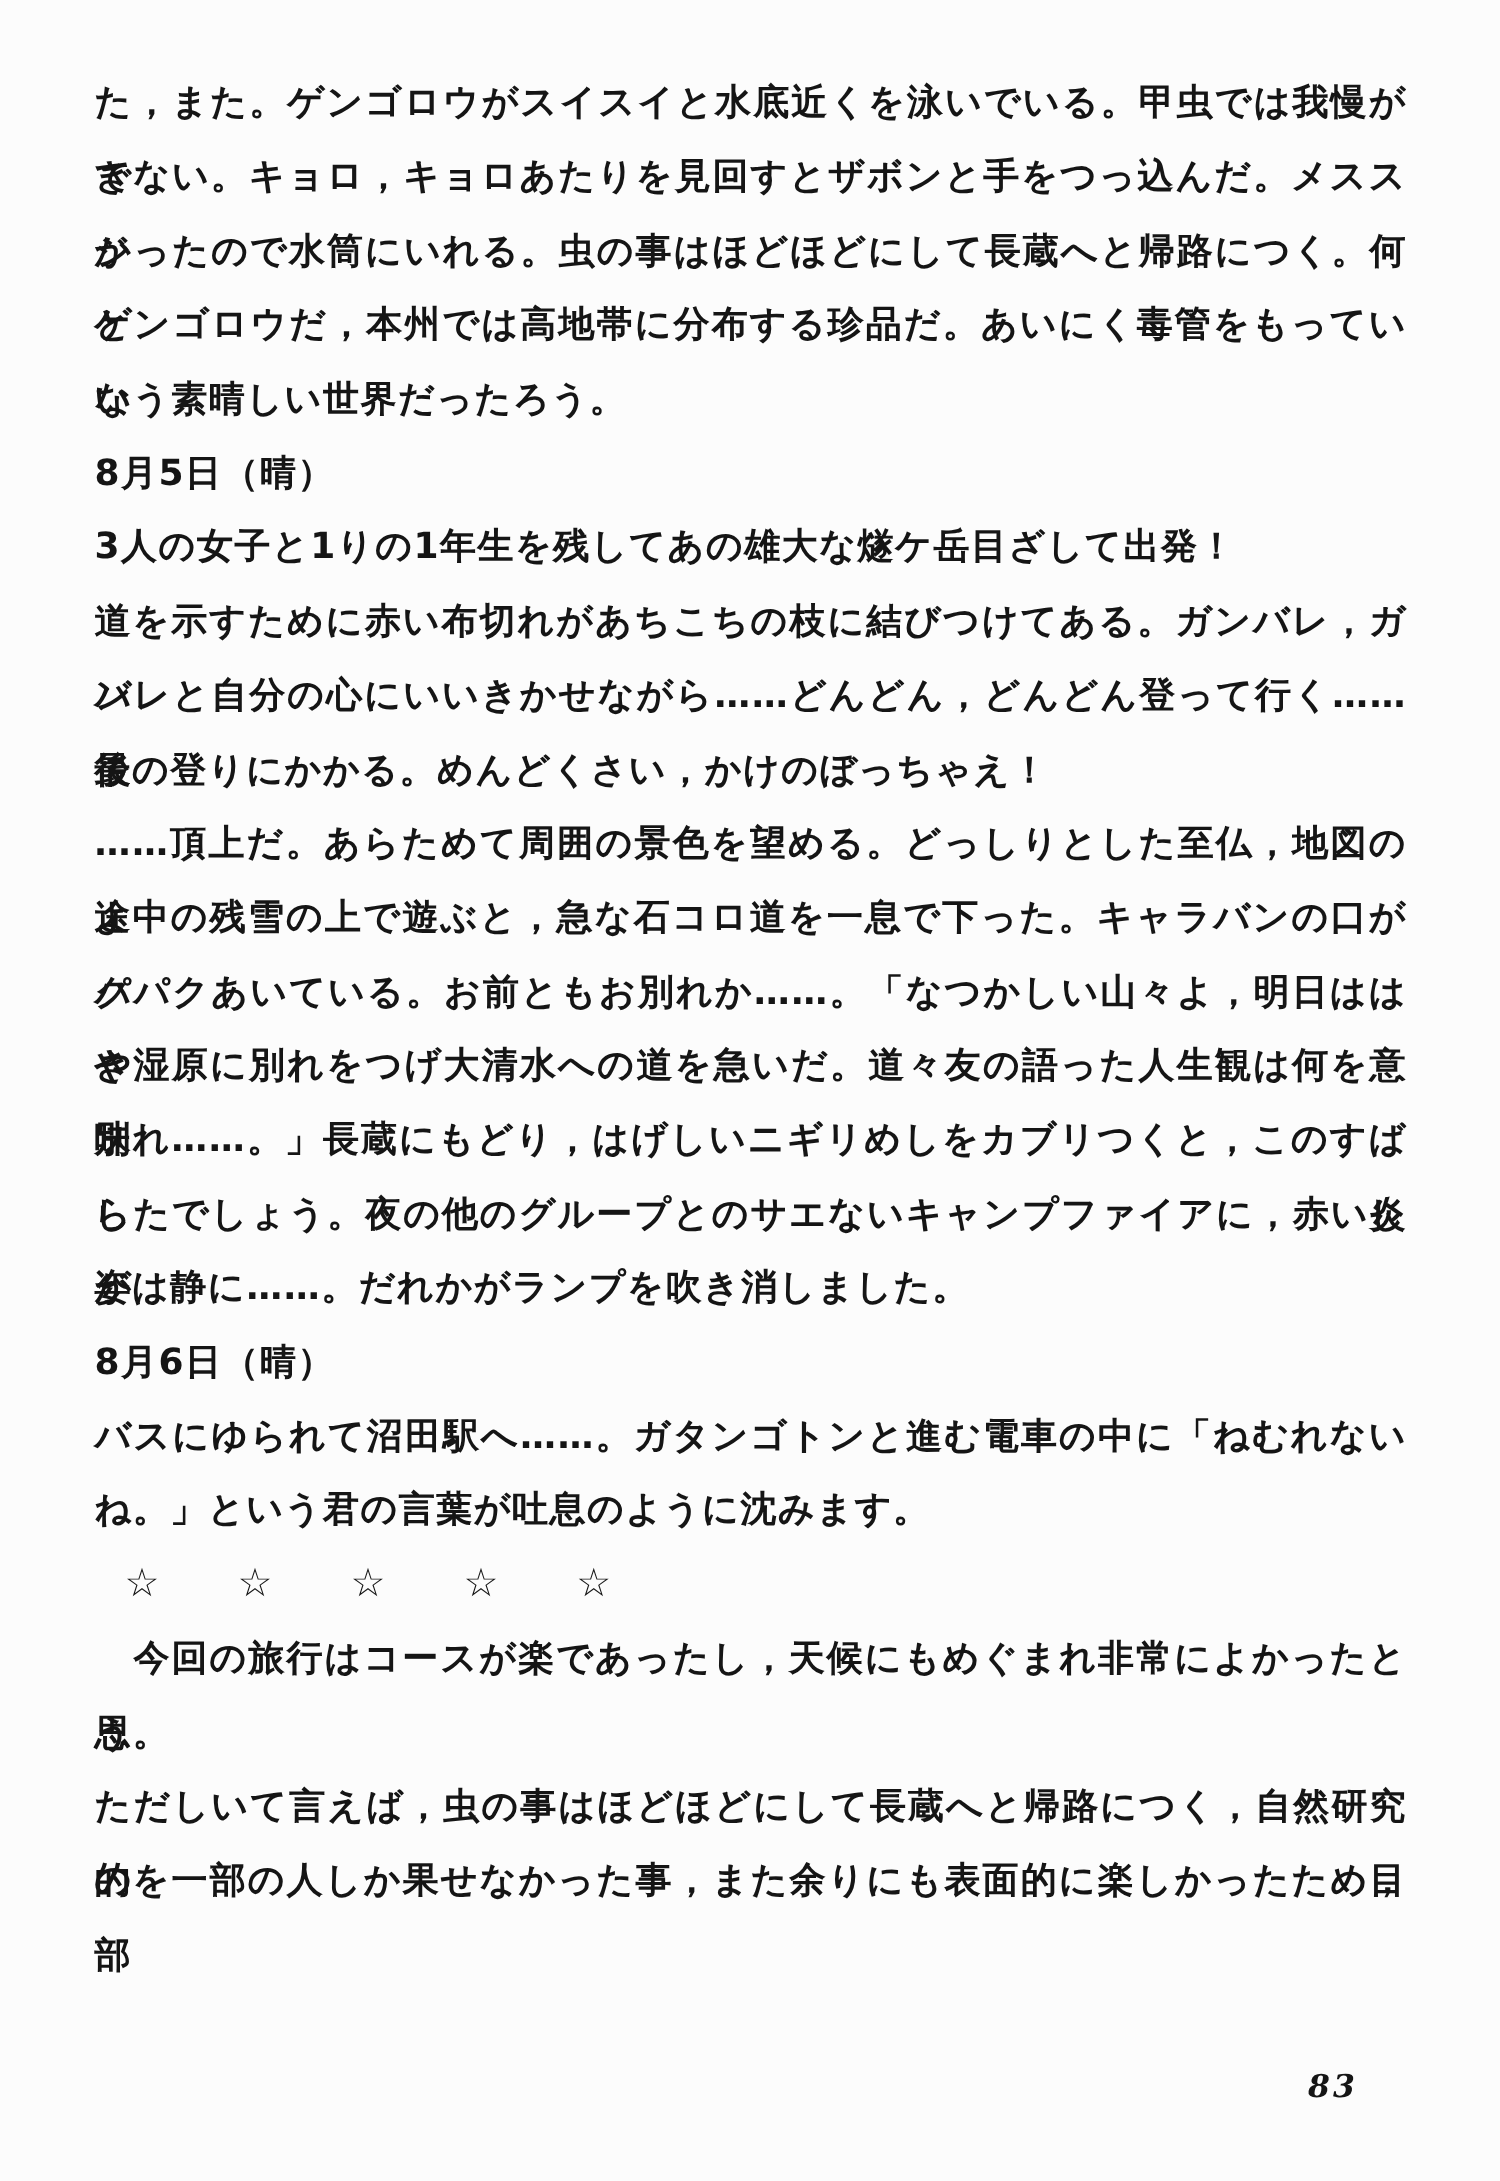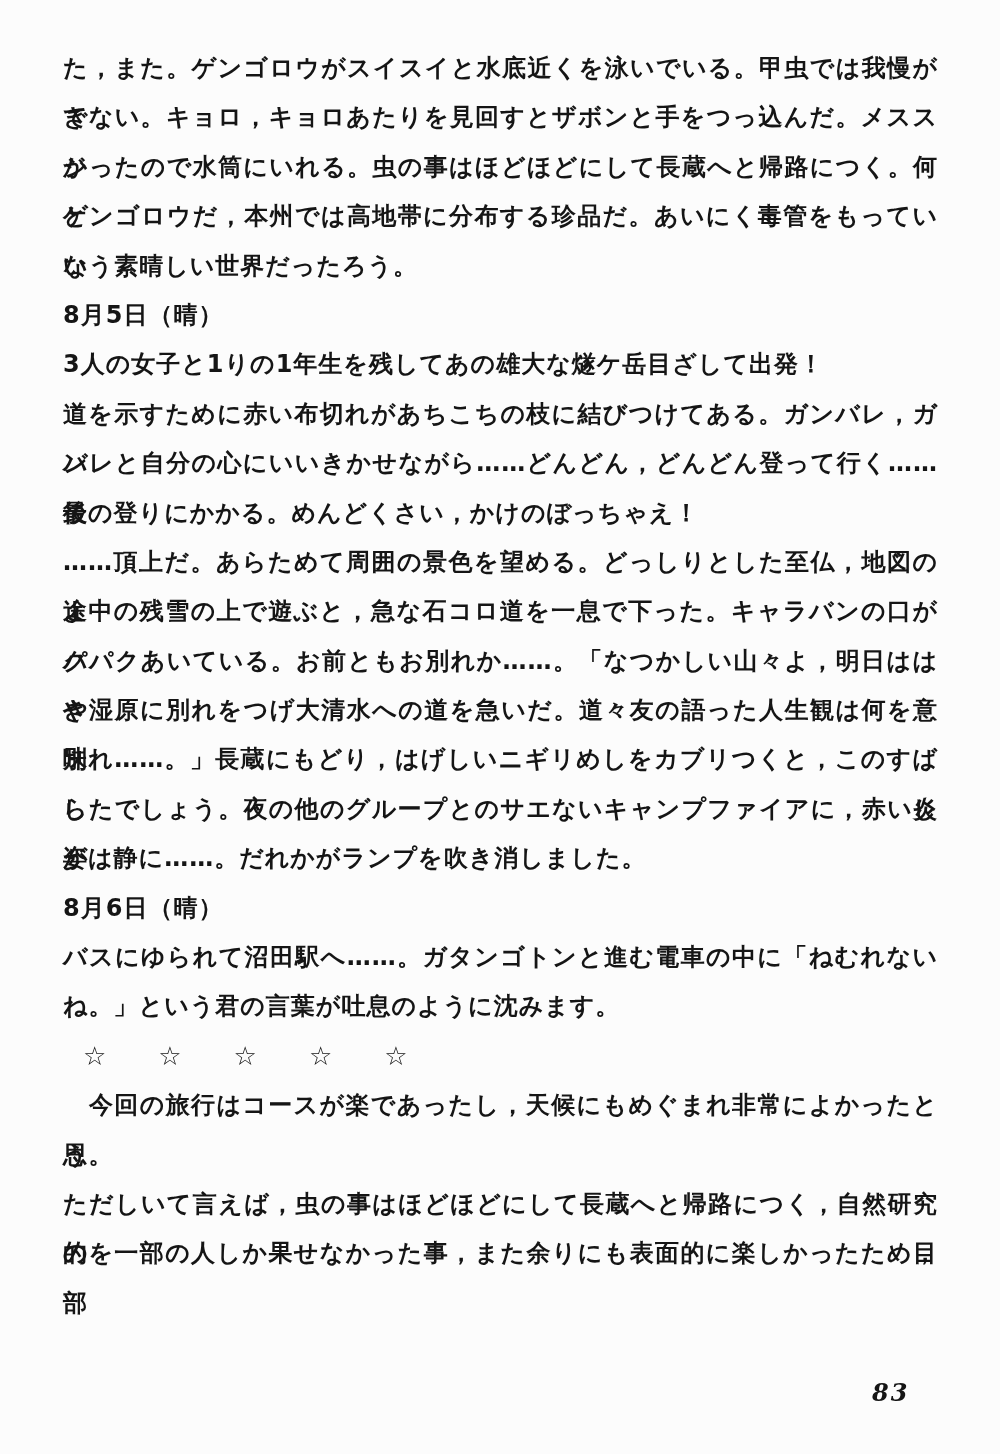--- a/index.html
+++ b/index.html
@@ -50,21 +50,21 @@
     font-weight: 500;
     font-size: 26px;
   }
   .page-number {
     position: absolute;
     left: 872px;
     top: 1366px;
     font-family: "DejaVu Serif", serif;
     font-style: italic;
     font-weight: bold;
-    font-size: 24px;
+    font-size: 21px;
     letter-spacing: 2px;
     color: var(--ink);
   }
 </style>
 </head>
 <body>
 
 <div class="page">
   <div class="text-block">
     <div class="line fill">た，また。ゲンゴロウがスイスイと水底近くを泳いでいる。甲虫では我慢がで</div>

